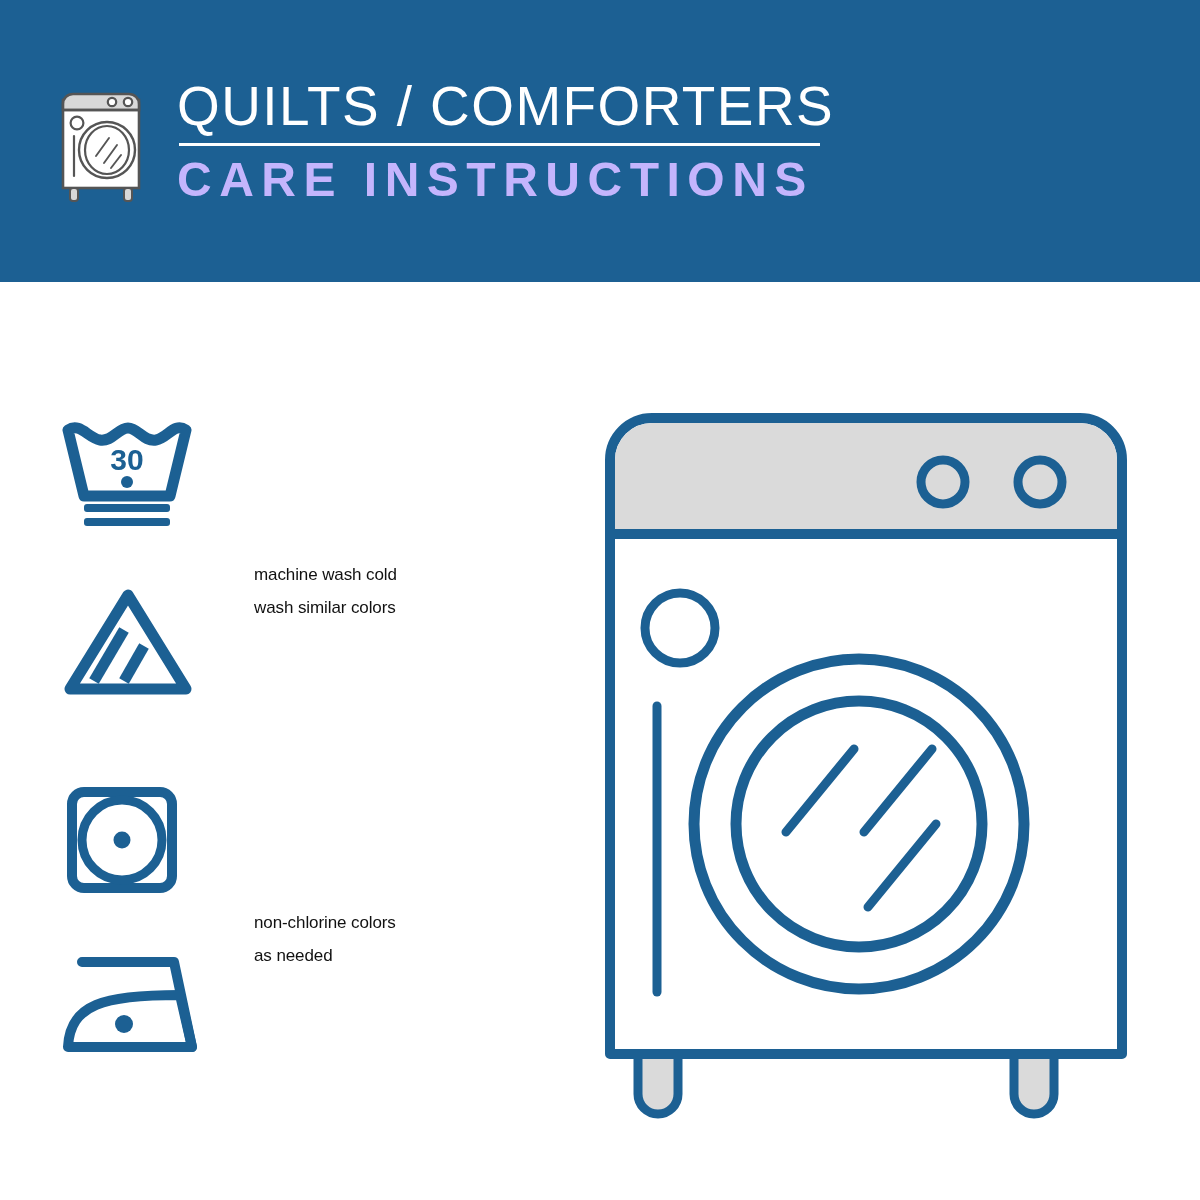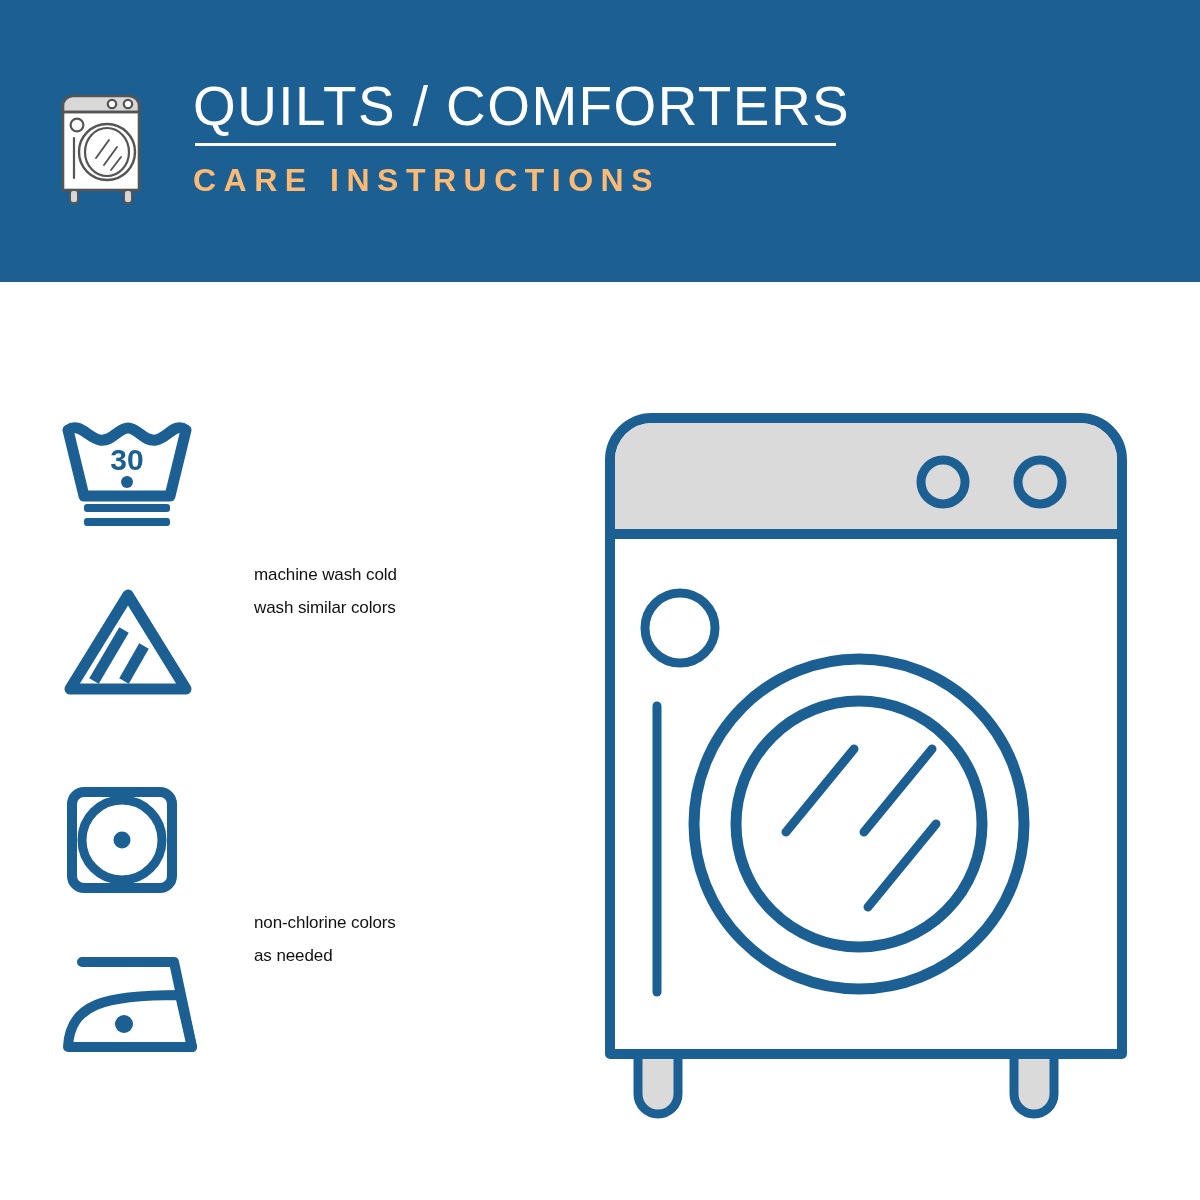--- a/index.html
+++ b/index.html
@@ -29,22 +29,21 @@
     width: 1200px;
     height: 282px;
     background: #1c6093;
     box-sizing: border-box;
   }
   .header-inner {
     position: absolute;
     left: 55px;
     top: 78px;
     display: flex;
-    align-items: center;
-    gap: 16px;
+    align-items: flex-start;
   }
   .header-logo {
     width: 100px;
     height: 128px;
     flex: 0 0 auto;
     margin-right: 22px;
   }
   .title-block {
     position: relative;
     top: -3px;
@@ -61,23 +60,23 @@
     transform-origin: left center;
   }
   .title-rule {
     width: 641px;
     height: 3px;
     background: #ffffff;
     margin: 6px 0 7px 2px;
   }
   .title-line2 {
     font-family: "Liberation Sans", sans-serif;
-    font-size: 32px;
+    font-size: 48px;
     font-weight: 700;
-    color: #fdba74;
+    color: #c4b5fd;
     letter-spacing: 7.5px;
     line-height: 54px;
     white-space: nowrap;
   }
 
   
   .care-list {
     position: absolute;
     left: 0;
     top: 282px;

